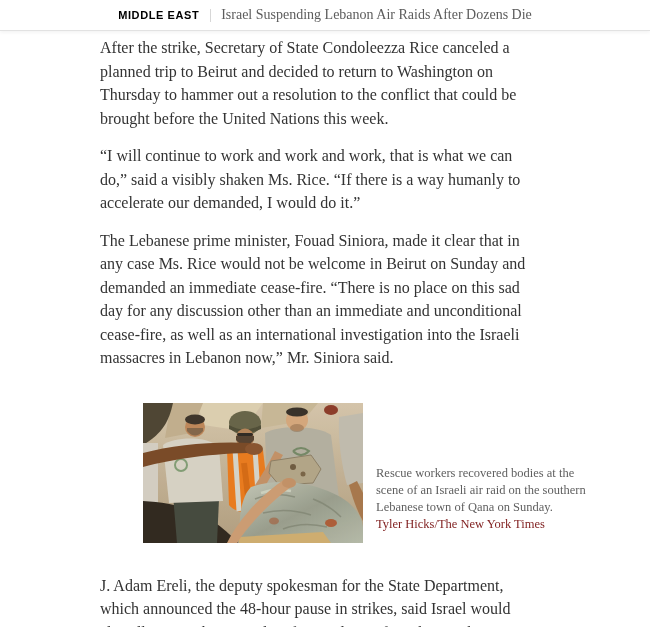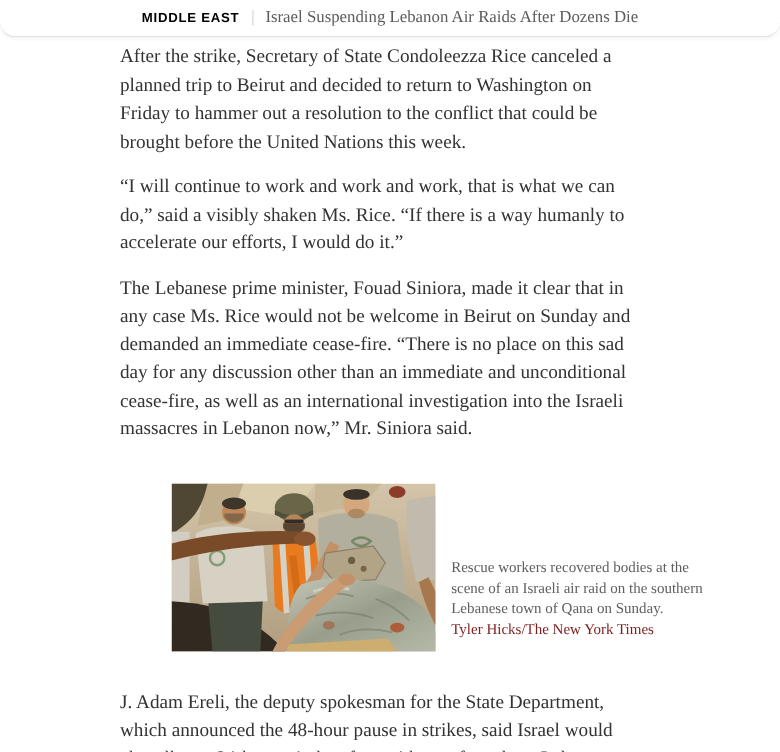--- a/index.html
+++ b/index.html
@@ -14,21 +14,20 @@
   .topbar {
     height: 31px;
     background: #ffffff;
     border-bottom: 1px solid #e2e2e2;
     box-shadow: 0 2px 3px rgba(0,0,0,0.045);
     display: flex;
     align-items: center;
     justify-content: center;
     position: relative;
     z-index: 2;
-    border-radius: 13px;
   }
   .kicker {
     font-family: "Liberation Sans", sans-serif;
     font-weight: bold;
     font-size: 11px;
     letter-spacing: 0.6px;
     color: #000000;
     cursor: pointer;
   }
   .bar-divider {
@@ -92,25 +91,25 @@
 
 <header class="topbar">
   <span class="kicker">MIDDLE EAST</span>
   <span class="bar-divider">|</span>
   <span class="bar-title">Israel Suspending Lebanon Air Raids After Dozens Die</span>
 </header>
 
 <main>
   <p class="body-text">After the strike, Secretary of State Condoleezza Rice canceled a
 planned trip to Beirut and decided to return to Washington on
-Friday to hammer out a resolution to the conflict that could be
+Thursday to hammer out a resolution to the conflict that could be
 brought before the United Nations this week.</p>
   <p class="body-text">“I will continue to work and work and work, that is what we can
 do,” said a visibly shaken Ms. Rice. “If there is a way humanly to
-accelerate our efforts, I would do it.”</p>
+accelerate our demanded, I would do it.”</p>
   <p class="body-text">The Lebanese prime minister, Fouad Siniora, made it clear that in
 any case Ms. Rice would not be welcome in Beirut on Sunday and
 demanded an immediate cease-fire. “There is no place on this sad
 day for any discussion other than an immediate and unconditional
 cease-fire, as well as an international investigation into the Israeli
 massacres in Lebanon now,” Mr. Siniora said.</p>
 
   <figure>
     <div class="photo-wrap">
       

